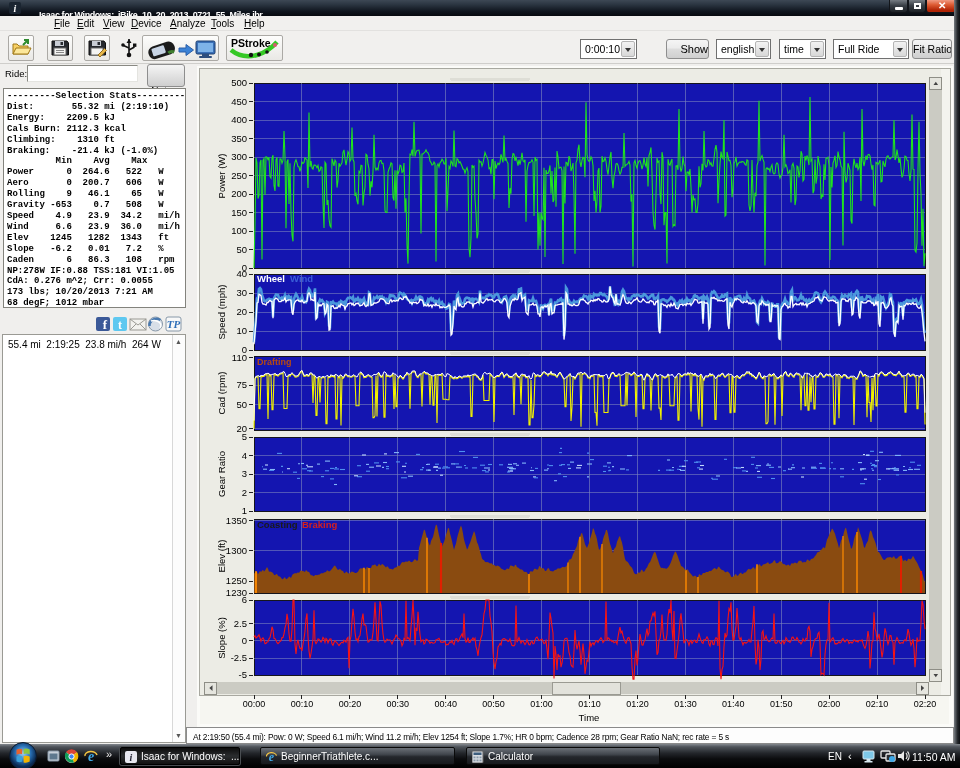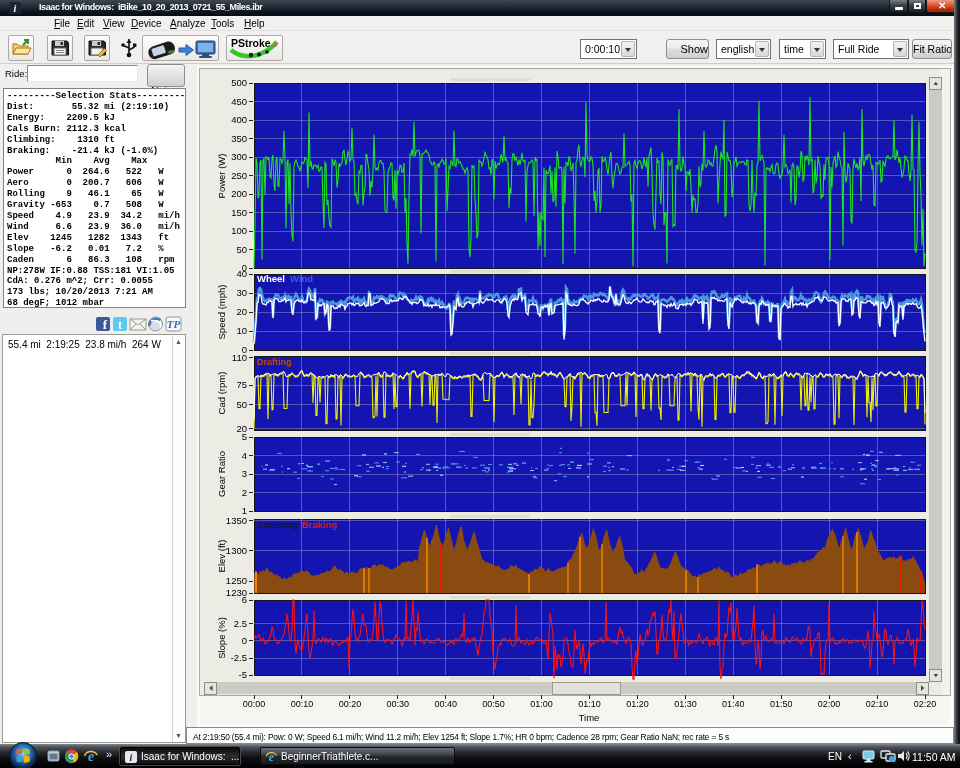--- a/index.html
+++ b/index.html
@@ -1,20 +1,20 @@
 <!DOCTYPE html>
 <html><head><meta charset="utf-8"><style>
 * { margin:0; padding:0; box-sizing:border-box; }
 body { width:960px; height:768px; position:relative; overflow:hidden;
   font-family:"Liberation Sans", sans-serif; background:#F0EFED; }
 .abs { position:absolute; }
 
 #titlebar { left:0; top:0; width:960px; height:16px;
   background:linear-gradient(180deg,#3d4855 0%,#2a3440 30%,#10161f 70%,#070a0f 100%); }
-#titletext { left:29px; top:2px; color:#fff; font-size:9px; font-weight:bold; letter-spacing:-0.4px;padding-left:10px; }
+#titletext { left:29px; top:10px; color:#fff; font-size:9px; font-weight:bold; letter-spacing:-0.4px;padding-left:10px; }
 .winbtn { position:absolute; top:0; height:13px; border:1px solid #12151a; border-top:none;
   border-radius:0 0 3px 3px; }
 
 #menubar { left:0; top:16px; width:960px; height:15px; background:#F1F0EE; border-bottom:1px solid #E2E1DF; }
 .mi { position:absolute; top:2px; font-size:10px; color:#000;margin-left:47px; }
 #toolbar { left:0; top:31px; width:960px; height:33px; background:#F1F0EE; border-bottom:1px solid #CFCECB; }
 .tbtn { position:absolute; top:4px; width:26px; height:26px; border:1px solid #ABA9A5; border-radius:2px;
   background:linear-gradient(180deg,#FDFDFC,#E9E8E5); }
 .ctl-btn { position:absolute; top:8px; height:20px; white-space:nowrap; overflow:hidden; border:1px solid #8E8E8E; border-radius:3px;
   background:linear-gradient(180deg,#F5F5F5 0%,#EBEBEB 45%,#DDDDDD 50%,#CFCFCF 100%);
@@ -728,20 +728,35 @@
       </svg>
     <span style="position:absolute;left:20px;top:3px">Isaac for Windows:&nbsp; ...</span>
     </div>
   <div class="taskbtn" style="left:260px;width:195px;background:linear-gradient(180deg,#6b7077 0%,#41464d 40%,#24272c 55%,#17191d);border:1px solid #0a0a0a">
     <svg style="position:absolute;left:4px;top:2px" width="13" height="14">
         <text x="6.5" y="11" font-size="12" font-weight="bold" fill="#3FA9E8" text-anchor="middle" font-family="Liberation Serif" font-style="italic">e</text>
         <path d="M1.5 6.5 a5 3.4 0 0 1 10 -0.8" stroke="#F4C542" stroke-width="1.2" fill="none"></path>
       </svg>
     <span style="position:absolute;left:20px;top:3px">BeginnerTriathlete.c...</span>
     </div>
+  <div class="taskbtn" style="left:466px;width:194px;background:linear-gradient(180deg,#6b7077 0%,#41464d 40%,#24272c 55%,#17191d);border:1px solid #0a0a0a">
+    <svg style="position:absolute;left:5px;top:3px" width="12" height="12">
+        <rect width="11" height="12" rx="1" fill="#D8DCE2" stroke="#666"></rect>
+        <rect x="1.5" y="1.5" width="8" height="2.5" fill="#3E5E7E"></rect>
+        <g fill="#8898A8">
+          <rect x="1.5" y="5.5" width="2" height="1.8"></rect>
+          <rect x="4.5" y="5.5" width="2" height="1.8"></rect>
+          <rect x="7.5" y="5.5" width="2" height="1.8"></rect>
+          <rect x="1.5" y="8.5" width="2" height="1.8"></rect>
+          <rect x="4.5" y="8.5" width="2" height="1.8"></rect>
+          <rect x="7.5" y="8.5" width="2" height="1.8"></rect>
+        </g>
+      </svg>
+    <span style="position:absolute;left:21px;top:3px">Calculator</span>
+    </div>
 
   <div class="trayicon" style="left:828px;top:7px">EN</div>
   <div class="trayicon" style="left:848px;top:6px;font-size:11px">‹</div>
   <svg style="position:absolute;left:861px;top:6px" width="15" height="14">
       <rect x="2" y="1" width="11" height="8" rx="1" fill="#7EC8E8" stroke="#D8E8F0"></rect>
       <rect x="5.5" y="9" width="4" height="2" fill="#D8E8F0"></rect>
       <rect x="3.5" y="11" width="8" height="1.5" fill="#D8E8F0"></rect>
     </svg>
   <svg style="position:absolute;left:880px;top:6px" width="16" height="13">
       <rect x="1" y="1" width="9" height="7" rx="1" fill="none" stroke="#E8E8E8" stroke-width="1.3"></rect>

